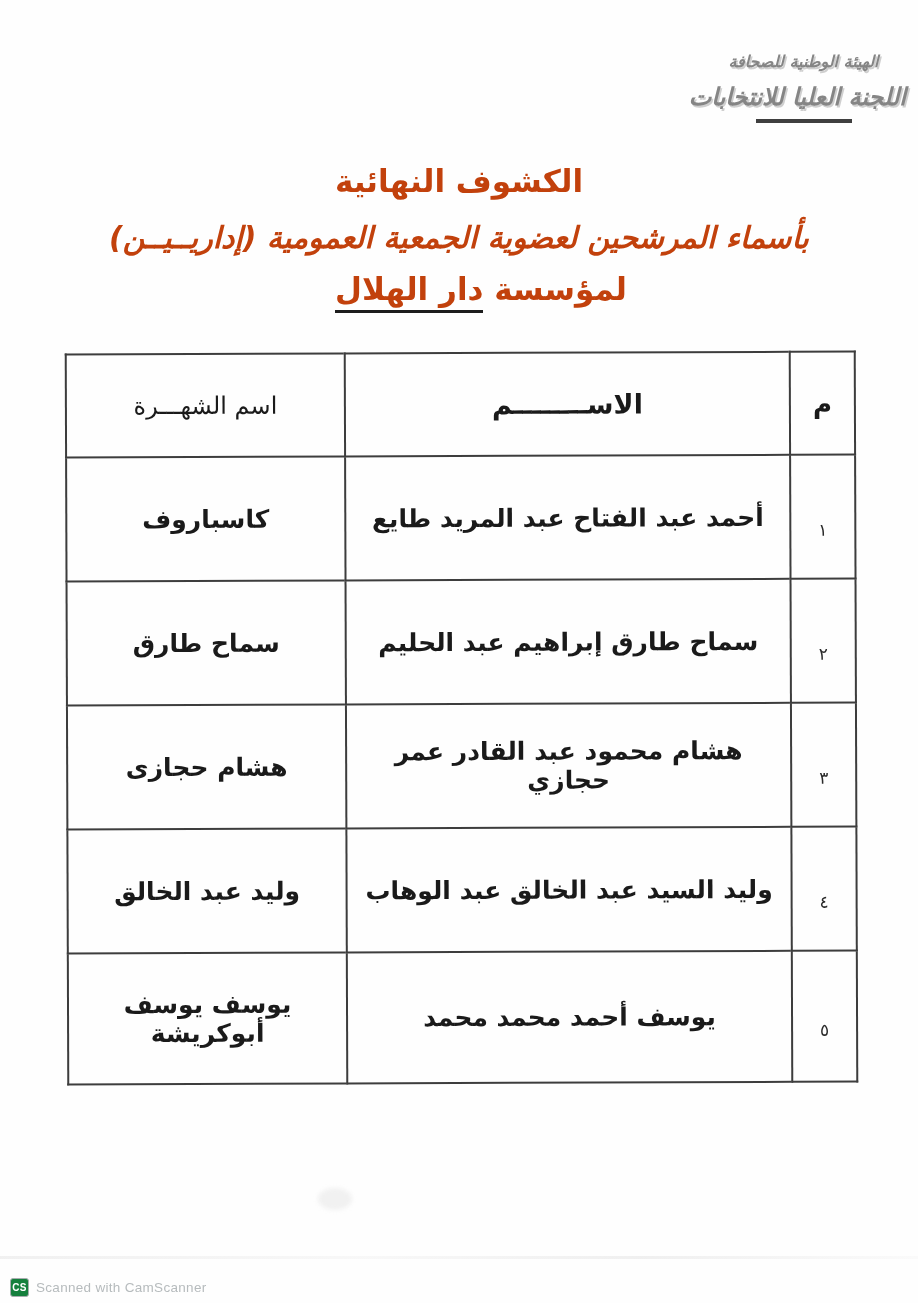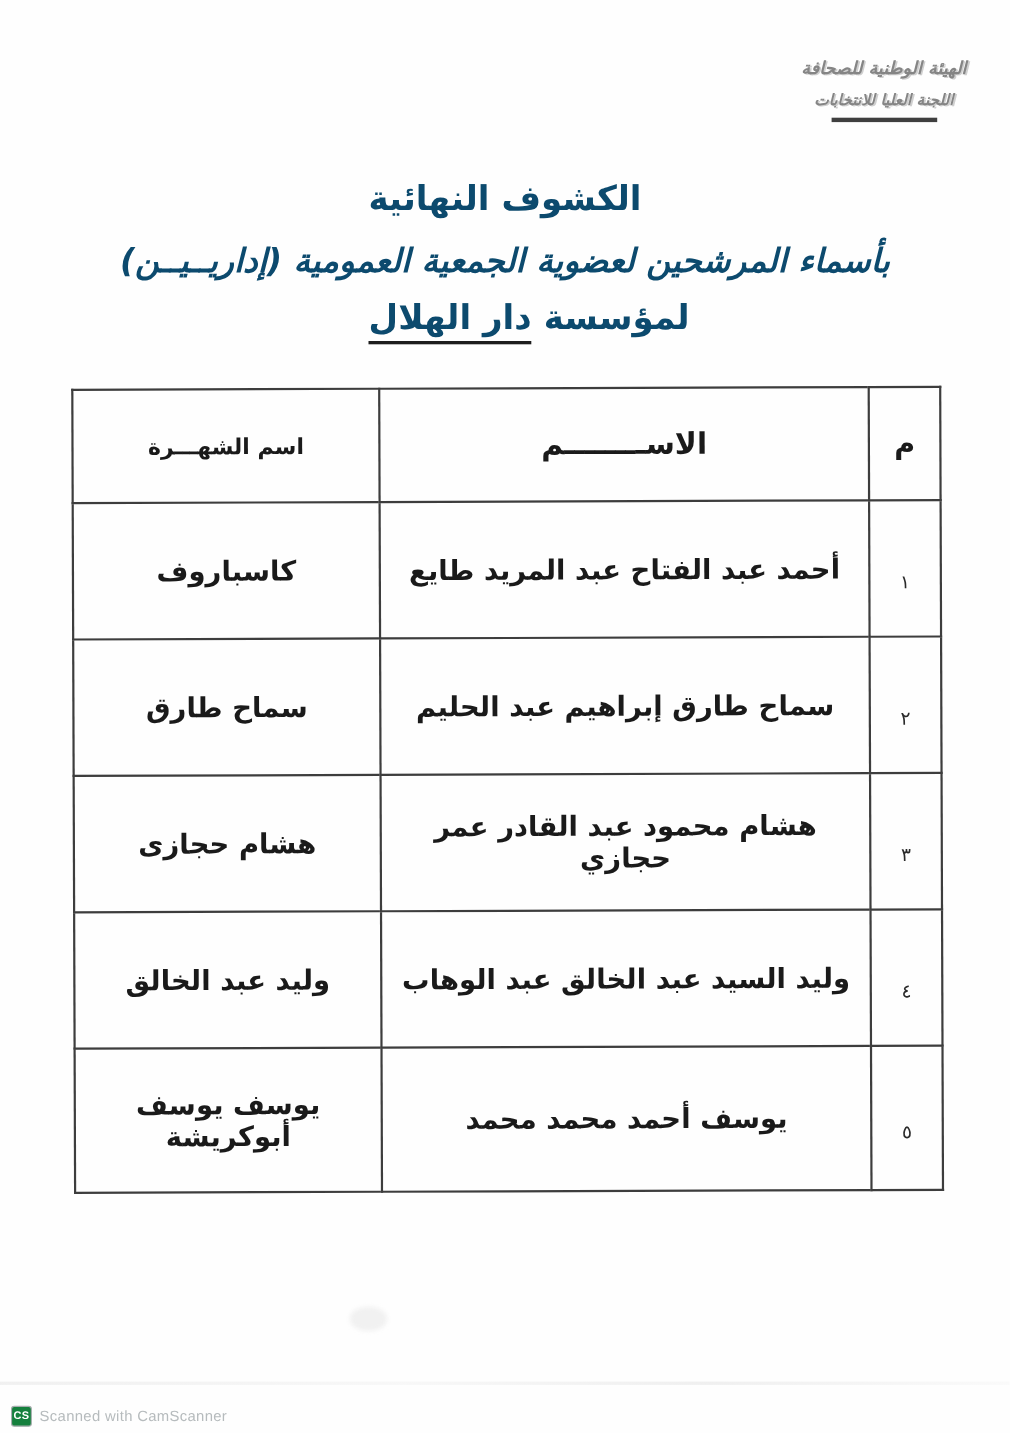--- a/index.html
+++ b/index.html
@@ -26,40 +26,40 @@
     font-style: italic;
     letter-spacing: 1px;
   }
   .letterhead .lh-line1 {
     font-size: 16px;
     margin-bottom: 12px;
     text-shadow: 1.5px 1.5px 0 #cfcfcf;
     white-space: nowrap;
   }
   .letterhead .lh-line2 {
-    font-size: 14px;
+    font-size: 24px;
     text-shadow: 1.5px 1.5px 0 #cfcfcf;
     white-space: nowrap;
   }
   .letterhead .lh-underline {
     width: 96px;
     height: 4px;
     background: #3f3f3f;
     margin: 8px auto 0 auto;
   }
 
   
   .title-block {
     position: absolute;
     top: 163px;
     left: 0;
     width: 100%;
     text-align: center;
     direction: rtl;
-    color: #0c4a6e;
+    color: #c2410c;
     font-weight: 700;
   }
   .title-line1 { font-size: 31px; margin-bottom: 21px; }
   .title-line2 { font-size: 30px; margin-bottom: 16px; font-style: italic; }
   .title-line3 { font-size: 31px; padding-left: 44px; }
   .title-line3 .org-underlined {
     border-bottom: 3px solid #1d1d1d;
     padding-bottom: 3px;
   }
 
@@ -83,21 +83,21 @@
     overflow: hidden;
   }
   col.col-serial   { width: 65px;  }
   col.col-name     { width: 445px; }
   col.col-nickname { width: 279px; }
   tr.header-row    { height: 103px; }
   tr.data-row      { height: 124px; }
   tr.data-row:last-child { height: 131px; }
   th.h-serial   { font-size: 26px; font-weight: 700; }
   th.h-name     { font-size: 27px; font-weight: 700; }
-  th.h-nickname { font-size: 20px; font-weight: 700; border-radius: 24px; }
+  th.h-nickname { font-size: 24px; font-weight: 400; border-radius: 24px; }
   td.c-serial {
     vertical-align: top;
     padding-top: 26px;
     font-size: 17px;
     font-weight: 400;
     color: #2a2a2a;
   }
   td.c-name     { font-size: 25px; font-weight: 700; padding: 0 6px; }
   td.c-nickname { font-size: 25px; font-weight: 700; padding: 0 22px; }
 

